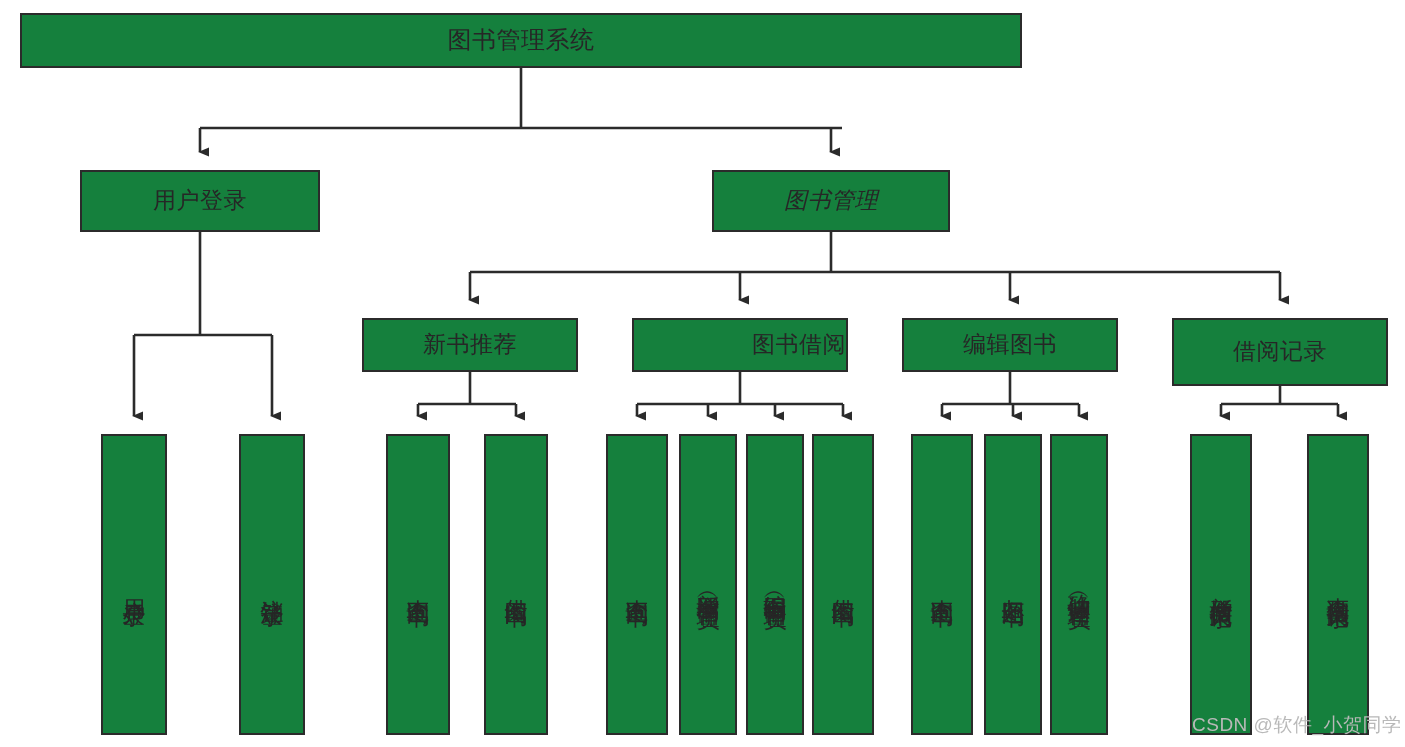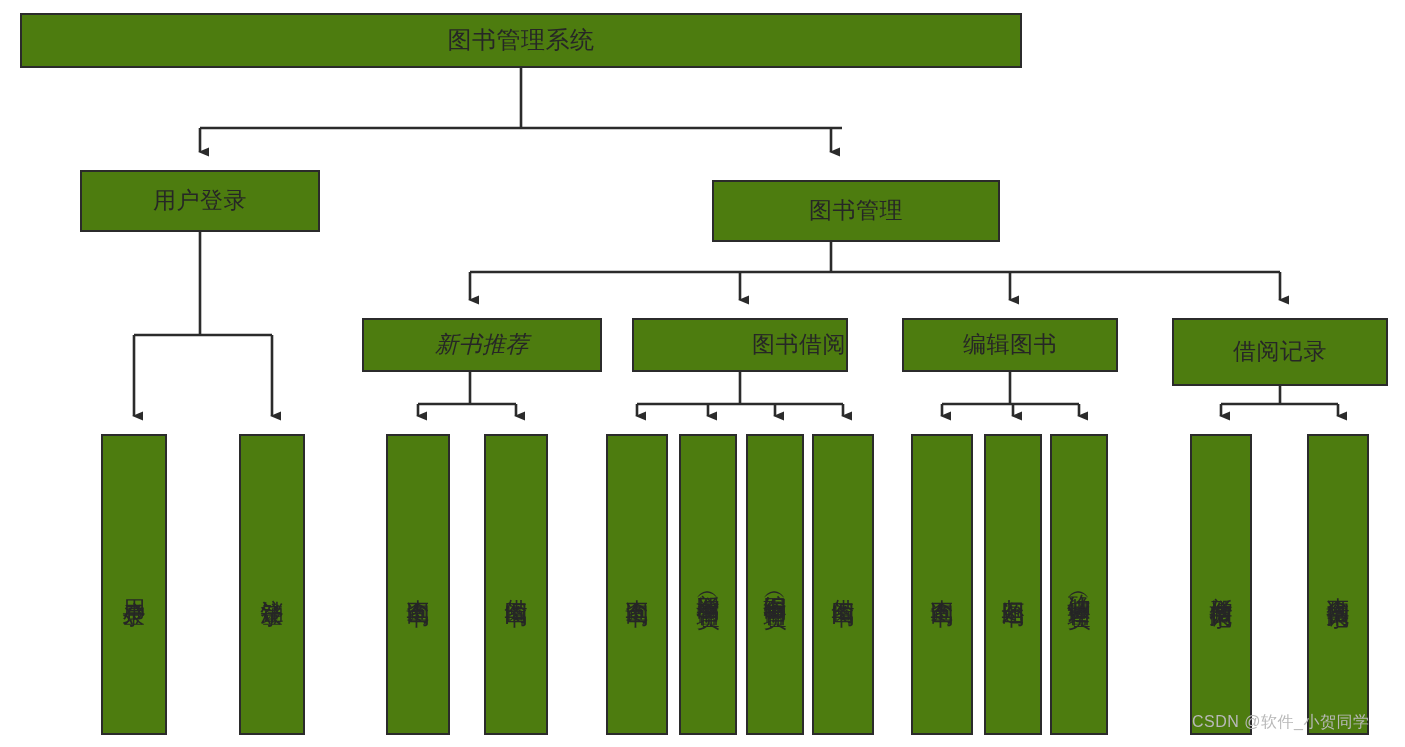--- a/index.html
+++ b/index.html
@@ -25,21 +25,21 @@
     position: absolute;
     left: 0;
     top: 0;
     width: 1405px;
     height: 747px;
     pointer-events: none;
   }
   .node {
     position: absolute;
     box-sizing: border-box;
-    background: #4d7c0f;
+    background: #15803d;
     border: 2px solid #2b2b2b;
     display: flex;
     align-items: center;
     justify-content: center;
     color: #1a1a1a;
   }
   .node-label {
     display: block;
     text-align: center;
     line-height: 1.12;
@@ -64,21 +64,21 @@
     text-orientation: upright;
     font-size: 23px;
     line-height: 1.18;
     letter-spacing: 2px;
     white-space: nowrap;
     max-height: 100%;
   }
   .watermark {
     position: absolute;
     color: #b9b9b9;
-    font-size: 16px;
+    font-size: 19px;
     white-space: nowrap;
     letter-spacing: 0.5px;
   }
 </style>
 </head>
 <body>
 
 <div id="diagram-root">
 
   <svg class="connectors" viewBox="0 0 1405 747" xmlns="http://www.w3.org/2000/svg">
@@ -131,25 +131,25 @@
     </g>
   </svg>
 
   <div class="node horiz root" style="left:20px; top:13px; width:1002px; height:55px;">
     <span class="node-label">图书管理系统</span>
   </div>
 
   <div class="node horiz" style="left:80px; top:170px; width:240px; height:62px;">
     <span class="node-label">用户登录</span>
   </div>
-  <div class="node horiz" style="left:712px; top:180px; width:288px; height:62px;">
+  <div class="node horiz" style="left:712px; top:170px; width:238px; height:62px;font-style:italic;">
     <span class="node-label">图书管理</span>
   </div>
 
-  <div class="node horiz" style="left:362px; top:318px; width:240px; height:54px;font-style:italic;">
+  <div class="node horiz" style="left:362px; top:318px; width:216px; height:54px;">
     <span class="node-label">新书推荐</span>
   </div>
   <div class="node horiz" style="left:632px; top:318px; width:216px; height:54px;justify-content:flex-end;">
     <span class="node-label">图书借阅</span>
   </div>
   <div class="node horiz" style="left:902px; top:318px; width:216px; height:54px;">
     <span class="node-label">编辑图书</span>
   </div>
   <div class="node horiz" style="left:1172px; top:318px; width:216px; height:68px;">
     <span class="node-label">借阅记录</span>

